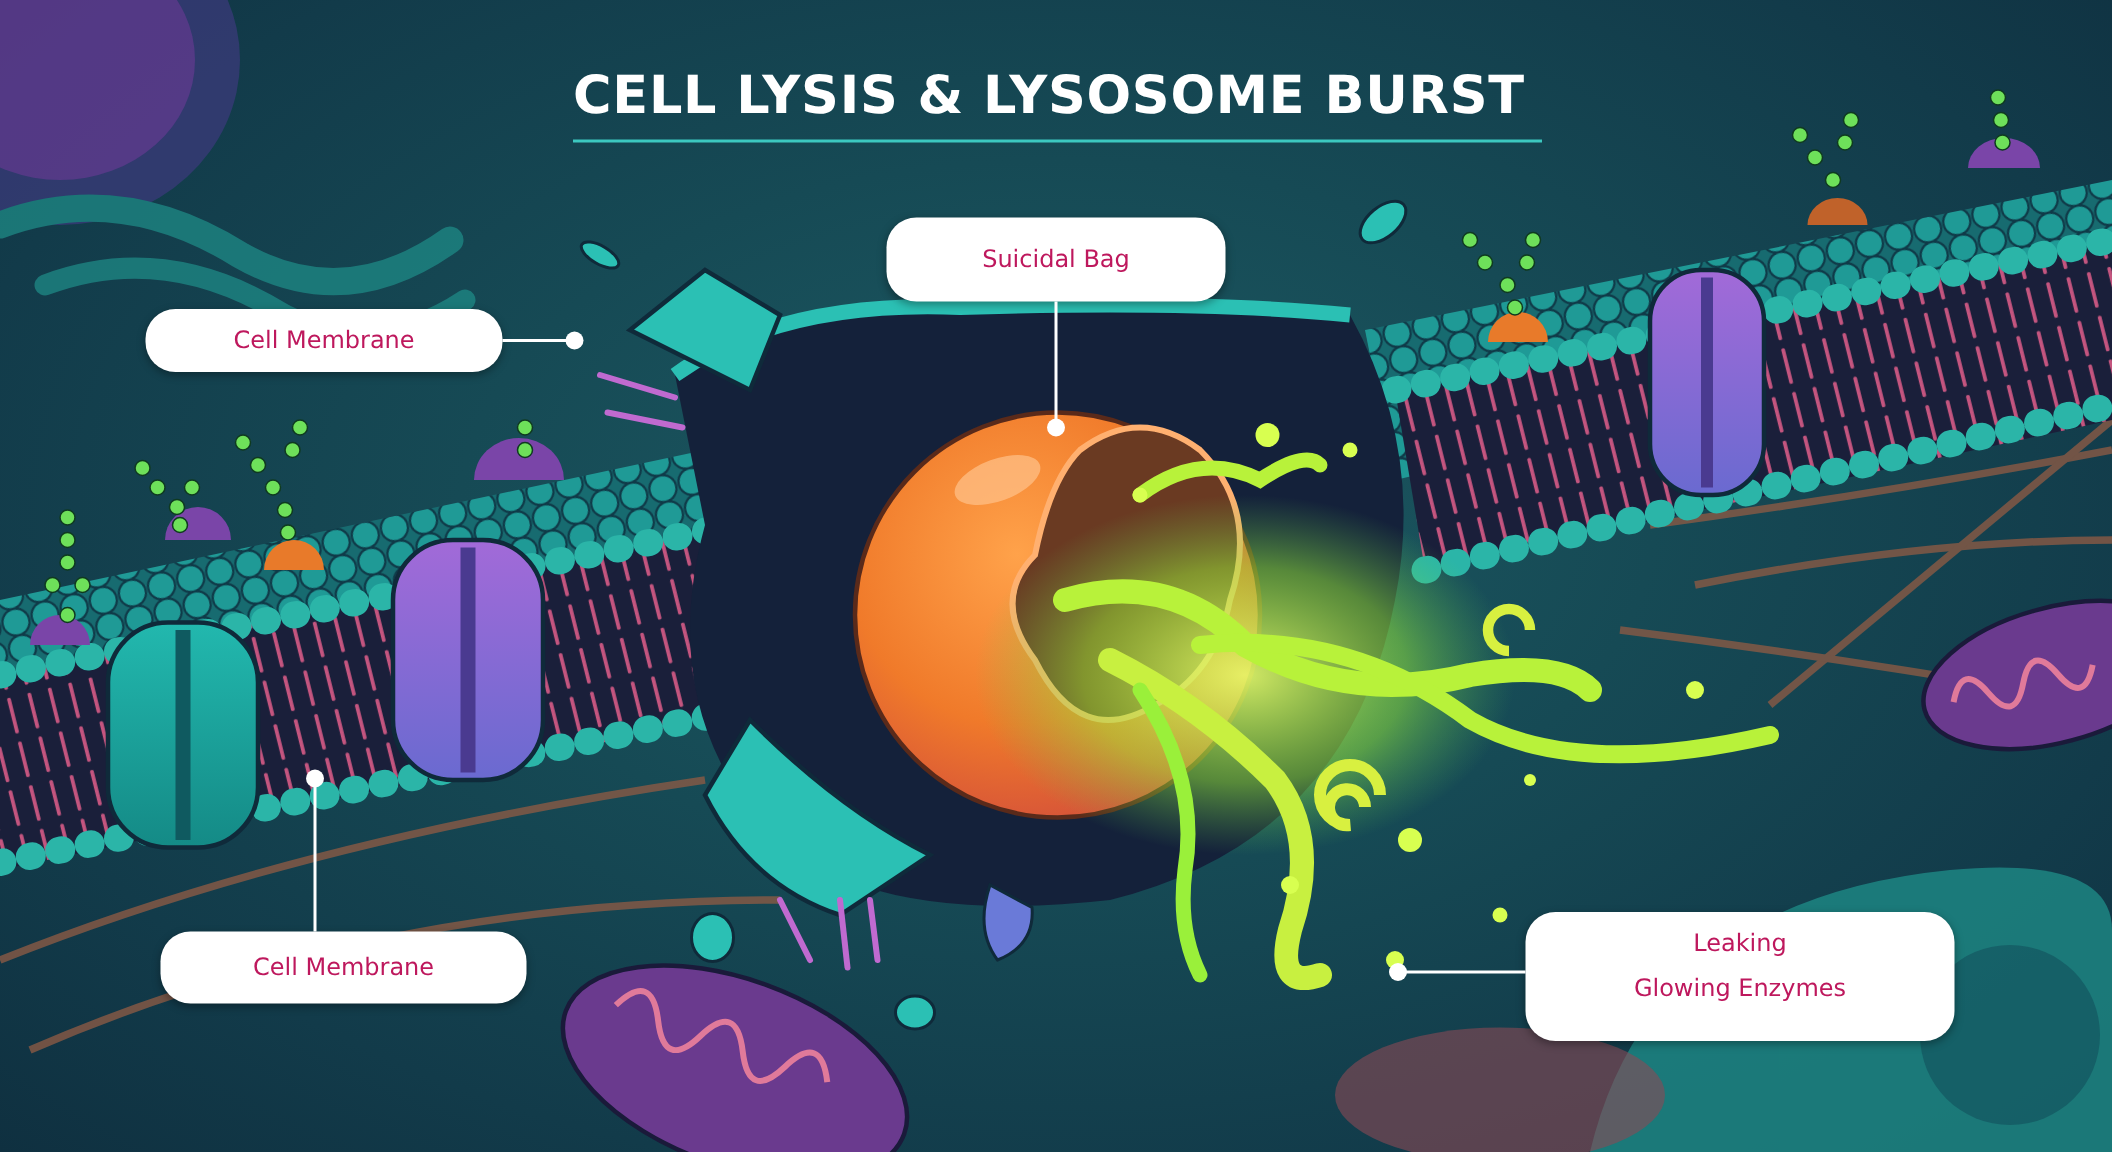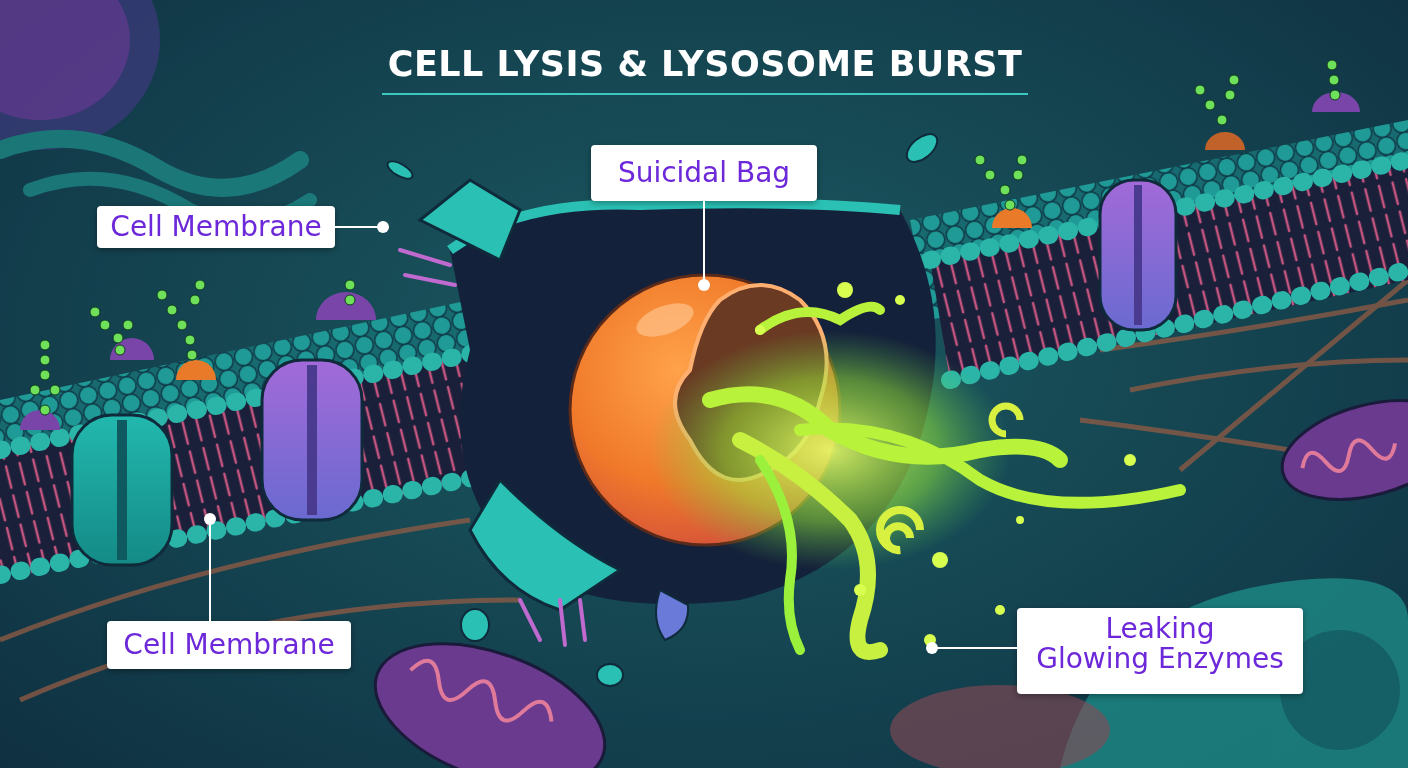--- a/index.html
+++ b/index.html
@@ -1,24 +1,24 @@
 <!DOCTYPE html>
 <html><head>
 <meta charset="utf-8">
 <style>
   html,body{margin:0;padding:0;}
   body{width:1408px;height:768px;overflow:hidden;position:relative;
     background:radial-gradient(ellipse at 50% 45%, #1d5a63 0%, #164a55 40%, #123b4a 75%, #0f3040 100%);
     font-family:"DejaVu Sans","Liberation Sans",sans-serif;}
   #scene{position:absolute;left:0;top:0;width:1408px;height:768px;}
-  .title{position:absolute;left:382px;top:42px;width:646px;text-align:center;color:#ffffff;
+  .title{position:absolute;left:382px;top:42px;width:646px;text-align:left;color:#ffffff;
     font-family:"DejaVu Sans",sans-serif;font-weight:bold;font-size:35px;letter-spacing:0.5px;line-height:44px;}
   .title-rule{position:absolute;left:382px;top:93px;width:646px;height:2px;background:#3cc8c0;}
-  .label{position:absolute;background:#ffffff;border-radius:4px;color:#6d28d9;
-    font-family:"DejaVu Sans",sans-serif;font-size:28px;line-height:30px;text-align:center;
+  .label{position:absolute;background:#ffffff;border-radius:20px;color:#be185d;
+    font-family:"DejaVu Sans",sans-serif;font-size:16px;line-height:30px;text-align:center;
     box-shadow:0 2px 6px rgba(0,0,0,.35);}
   .connector{position:absolute;background:#ffffff;}
   .dot{position:absolute;width:12px;height:12px;border-radius:50%;background:#ffffff;}
 </style>
 </head>
 <body>
 
 <svg id="scene" viewBox="0 0 1408 768" xmlns="http://www.w3.org/2000/svg">
   <defs>
     <radialGradient id="orangeG" cx="40%" cy="35%" r="70%">

